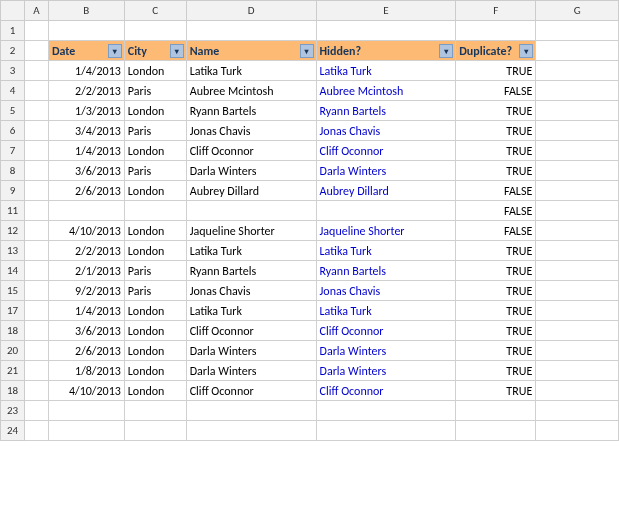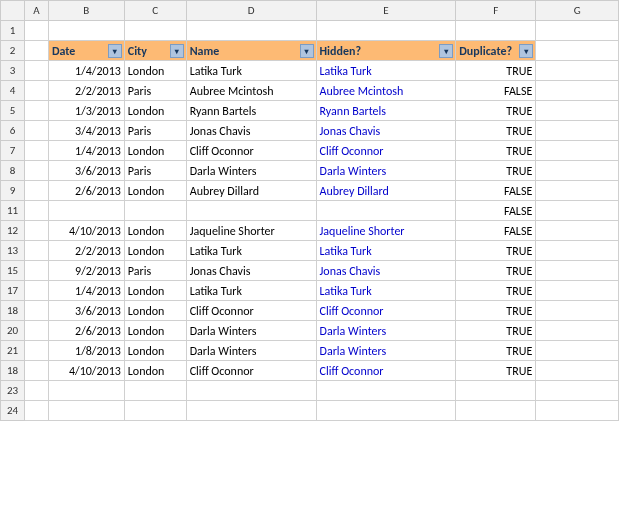--- a/index.html
+++ b/index.html
@@ -261,20 +261,30 @@
             <td class="row-num">13</td>
             <td class="data-cell"></td>
             <td class="data-cell date-cell">2/2/2013</td>
             <td class="data-cell city-cell">London</td>
             <td class="data-cell name-cell">Latika Turk</td>
             <td class="data-cell hidden-cell">Latika Turk</td>
             <td class="data-cell bool-cell">TRUE</td>
             <td class="data-cell"></td>
           </tr>
           <tr>
+            <td class="row-num">14</td>
+            <td class="data-cell"></td>
+            <td class="data-cell date-cell">2/1/2013</td>
+            <td class="data-cell city-cell">Paris</td>
+            <td class="data-cell name-cell">Ryann Bartels</td>
+            <td class="data-cell hidden-cell">Ryann Bartels</td>
+            <td class="data-cell bool-cell">TRUE</td>
+            <td class="data-cell"></td>
+          </tr>
+          <tr>
             <td class="row-num">15</td>
             <td class="data-cell"></td>
             <td class="data-cell date-cell">9/2/2013</td>
             <td class="data-cell city-cell">Paris</td>
             <td class="data-cell name-cell">Jonas Chavis</td>
             <td class="data-cell hidden-cell">Jonas Chavis</td>
             <td class="data-cell bool-cell">TRUE</td>
             <td class="data-cell"></td>
           </tr>
           <tr>

